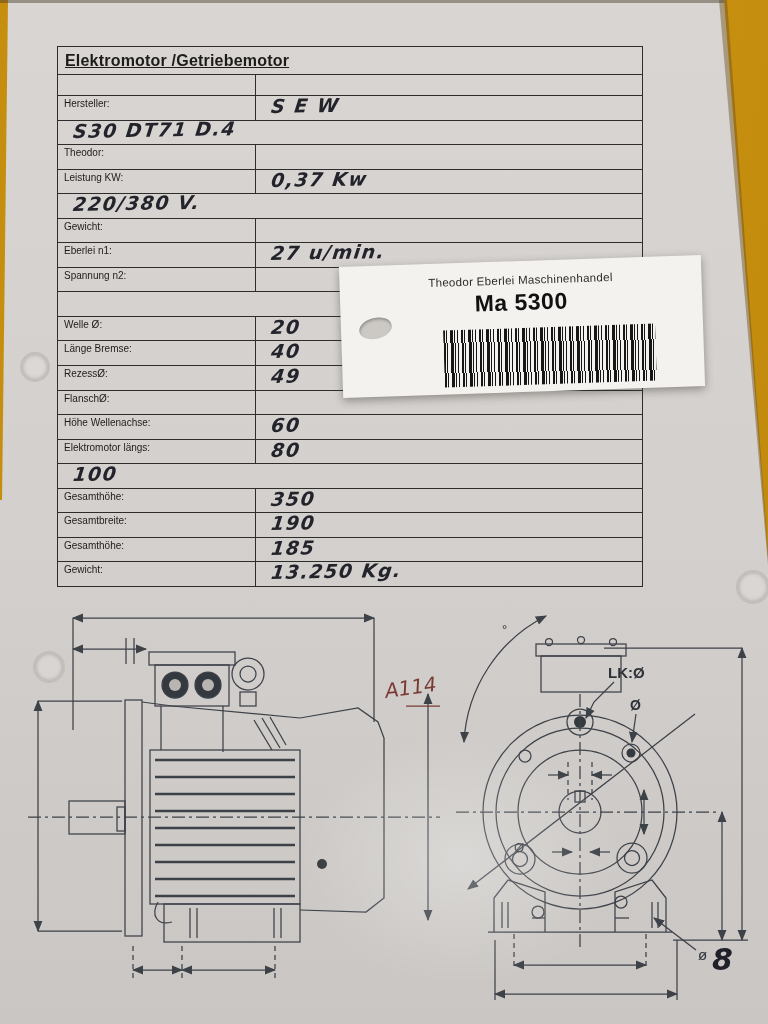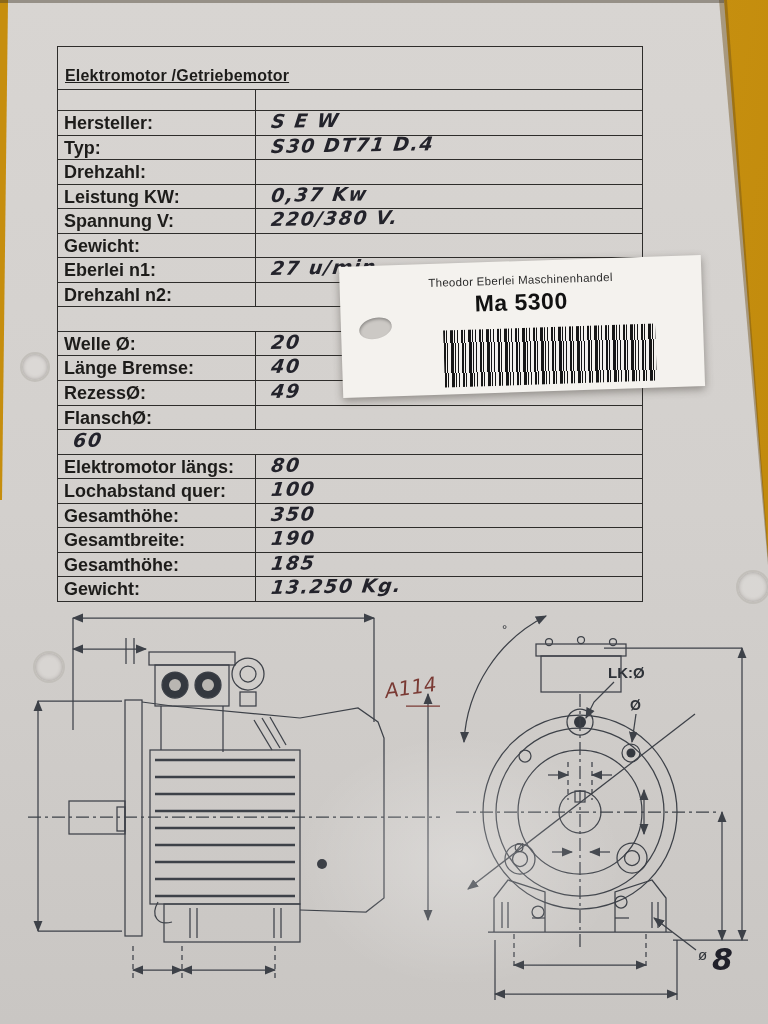--- a/index.html
+++ b/index.html
@@ -20,24 +20,24 @@
     background:rgba(232,230,227,.35);box-shadow:inset 0 0 4px rgba(90,85,80,.45);}
   #hole-l1{left:20px;top:352px;width:26px;height:26px;}
   #hole-l2{left:33px;top:651px;width:28px;height:28px;}
   #hole-r1{left:736px;top:570px;width:30px;height:30px;}
 
   
   #form{position:absolute;left:57px;top:46px;width:586px;border:1.6px solid #2e2d2b;box-sizing:border-box;}
   .trow{display:flex;border-top:1.3px solid #2e2d2b;height:24.55px;box-sizing:border-box;}
   .trow:first-child{border-top:none;}
   #form-title{height:27px;border-top:none;display:flex;align-items:center;padding-left:7px;
-    font-size:16px;font-weight:bold;text-decoration:underline;letter-spacing:.2px;margin-top:15px;}
+    font-size:16px;font-weight:bold;text-decoration:underline;letter-spacing:.2px;}
   .blank{height:21px;}
   .lcell{width:198px;border-right:1.3px solid #2e2d2b;box-sizing:border-box;
-    font-size:18px;font-weight:700;padding:2px 4px 0 6px;white-space:nowrap;overflow:visible;}
+    font-size:10px;font-weight:400;padding:2px 4px 0 6px;white-space:nowrap;overflow:visible;}
   .vcell{flex:1;padding-left:14px;position:relative;overflow:visible;}
   .hand{display:inline-block;font-family:"DejaVu Sans",sans-serif;font-style:italic;font-weight:600;
     font-size:19px;line-height:21px;color:#23232b;letter-spacing:1.5px;
     transform:skewX(-8deg) rotate(-1deg);transform-origin:left bottom;white-space:nowrap;}
 
   
   #sticker{position:absolute;left:341px;top:261px;width:362px;height:131px;
     background:#f4f2ee;transform:rotate(-1.9deg);box-shadow:0 3px 9px rgba(55,50,45,.45);z-index:5;}
   #sticker-company{text-align:center;font-size:11.5px;color:#2a2a2a;padding-top:13px;letter-spacing:.3px;}
   #sticker-code{text-align:center;font-size:23px;font-weight:bold;color:#111;margin-top:3px;letter-spacing:.5px;}
@@ -75,45 +75,43 @@
     <div class="trow blank">
       <div class="lcell"></div>
       <div class="vcell"></div>
     </div>
 
     <div class="trow">
         <div class="lcell">Hersteller:</div>
         <div class="vcell"><span class="hand">S E W</span></div>
       </div>
     <div class="trow">
-        <div class="lcell">Typ:</div>
         <div class="vcell"><span class="hand">S30 DT71 D.4</span></div>
       </div>
     <div class="trow">
-        <div class="lcell">Drehzahl:</div>
+        <div class="lcell">Theodor:</div>
         <div class="vcell"><span class="hand"></span></div>
       </div>
     <div class="trow">
         <div class="lcell">Leistung KW:</div>
         <div class="vcell"><span class="hand">0,37 Kw</span></div>
       </div>
     <div class="trow">
-        <div class="lcell">Spannung V:</div>
         <div class="vcell"><span class="hand">220/380 V.</span></div>
       </div>
     <div class="trow">
         <div class="lcell">Gewicht:</div>
         <div class="vcell"><span class="hand"></span></div>
       </div>
     <div class="trow">
         <div class="lcell">Eberlei n1:</div>
         <div class="vcell"><span class="hand">27 u/min.</span></div>
       </div>
     <div class="trow">
-        <div class="lcell">Drehzahl n2:</div>
+        <div class="lcell">Spannung n2:</div>
         <div class="vcell"><span class="hand"></span></div>
       </div>
     <div class="trow">
         <div class="vcell"><span class="hand"></span></div>
       </div>
     <div class="trow">
         <div class="lcell">Welle Ø:</div>
         <div class="vcell"><span class="hand">20</span></div>
       </div>
     <div class="trow">
@@ -122,28 +120,28 @@
       </div>
     <div class="trow">
         <div class="lcell">RezessØ:</div>
         <div class="vcell"><span class="hand">49</span></div>
       </div>
     <div class="trow">
         <div class="lcell">FlanschØ:</div>
         <div class="vcell"><span class="hand"></span></div>
       </div>
     <div class="trow">
+        <div class="lcell">Höhe Wellenachse:</div>
         <div class="vcell"><span class="hand">60</span></div>
       </div>
     <div class="trow">
         <div class="lcell">Elektromotor längs:</div>
         <div class="vcell"><span class="hand">80</span></div>
       </div>
     <div class="trow">
-        <div class="lcell">Lochabstand quer:</div>
         <div class="vcell"><span class="hand">100</span></div>
       </div>
     <div class="trow">
         <div class="lcell">Gesamthöhe:</div>
         <div class="vcell"><span class="hand">350</span></div>
       </div>
     <div class="trow">
         <div class="lcell">Gesamtbreite:</div>
         <div class="vcell"><span class="hand">190</span></div>
       </div>

